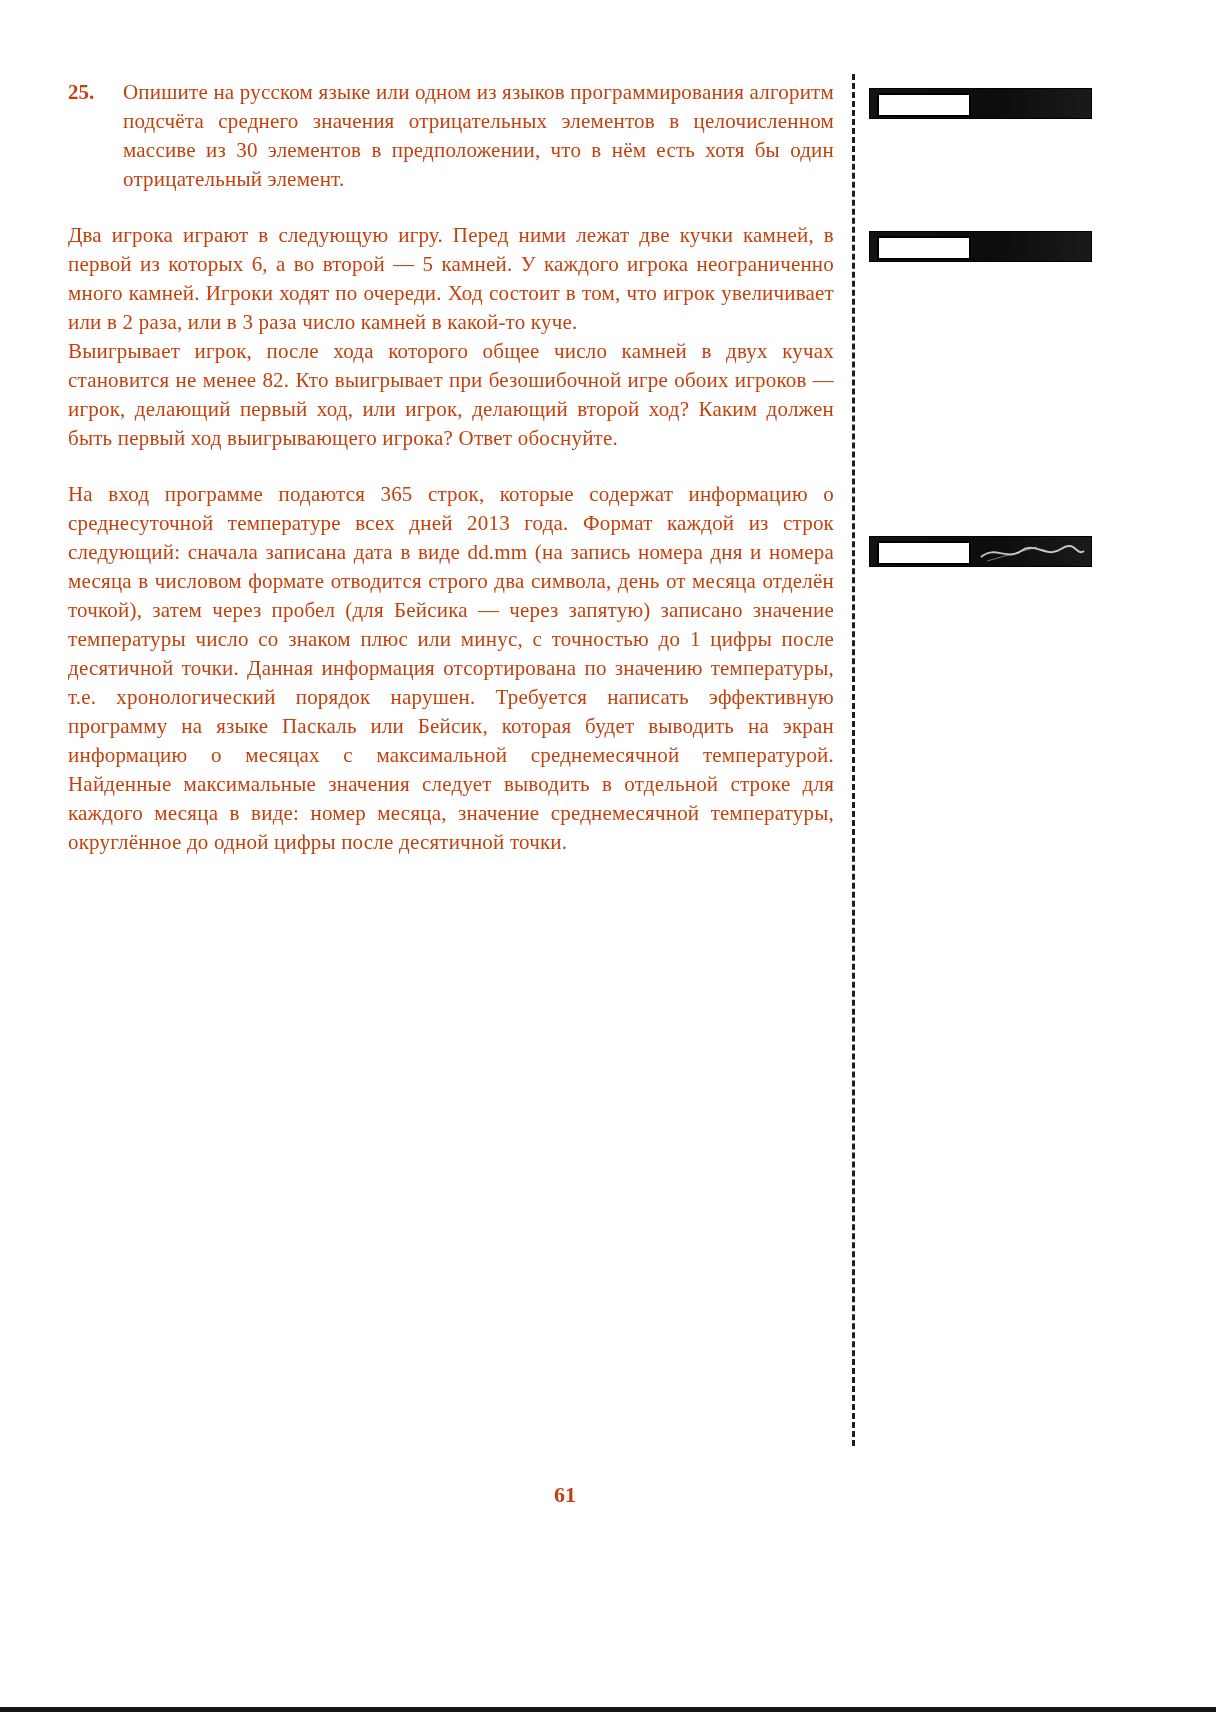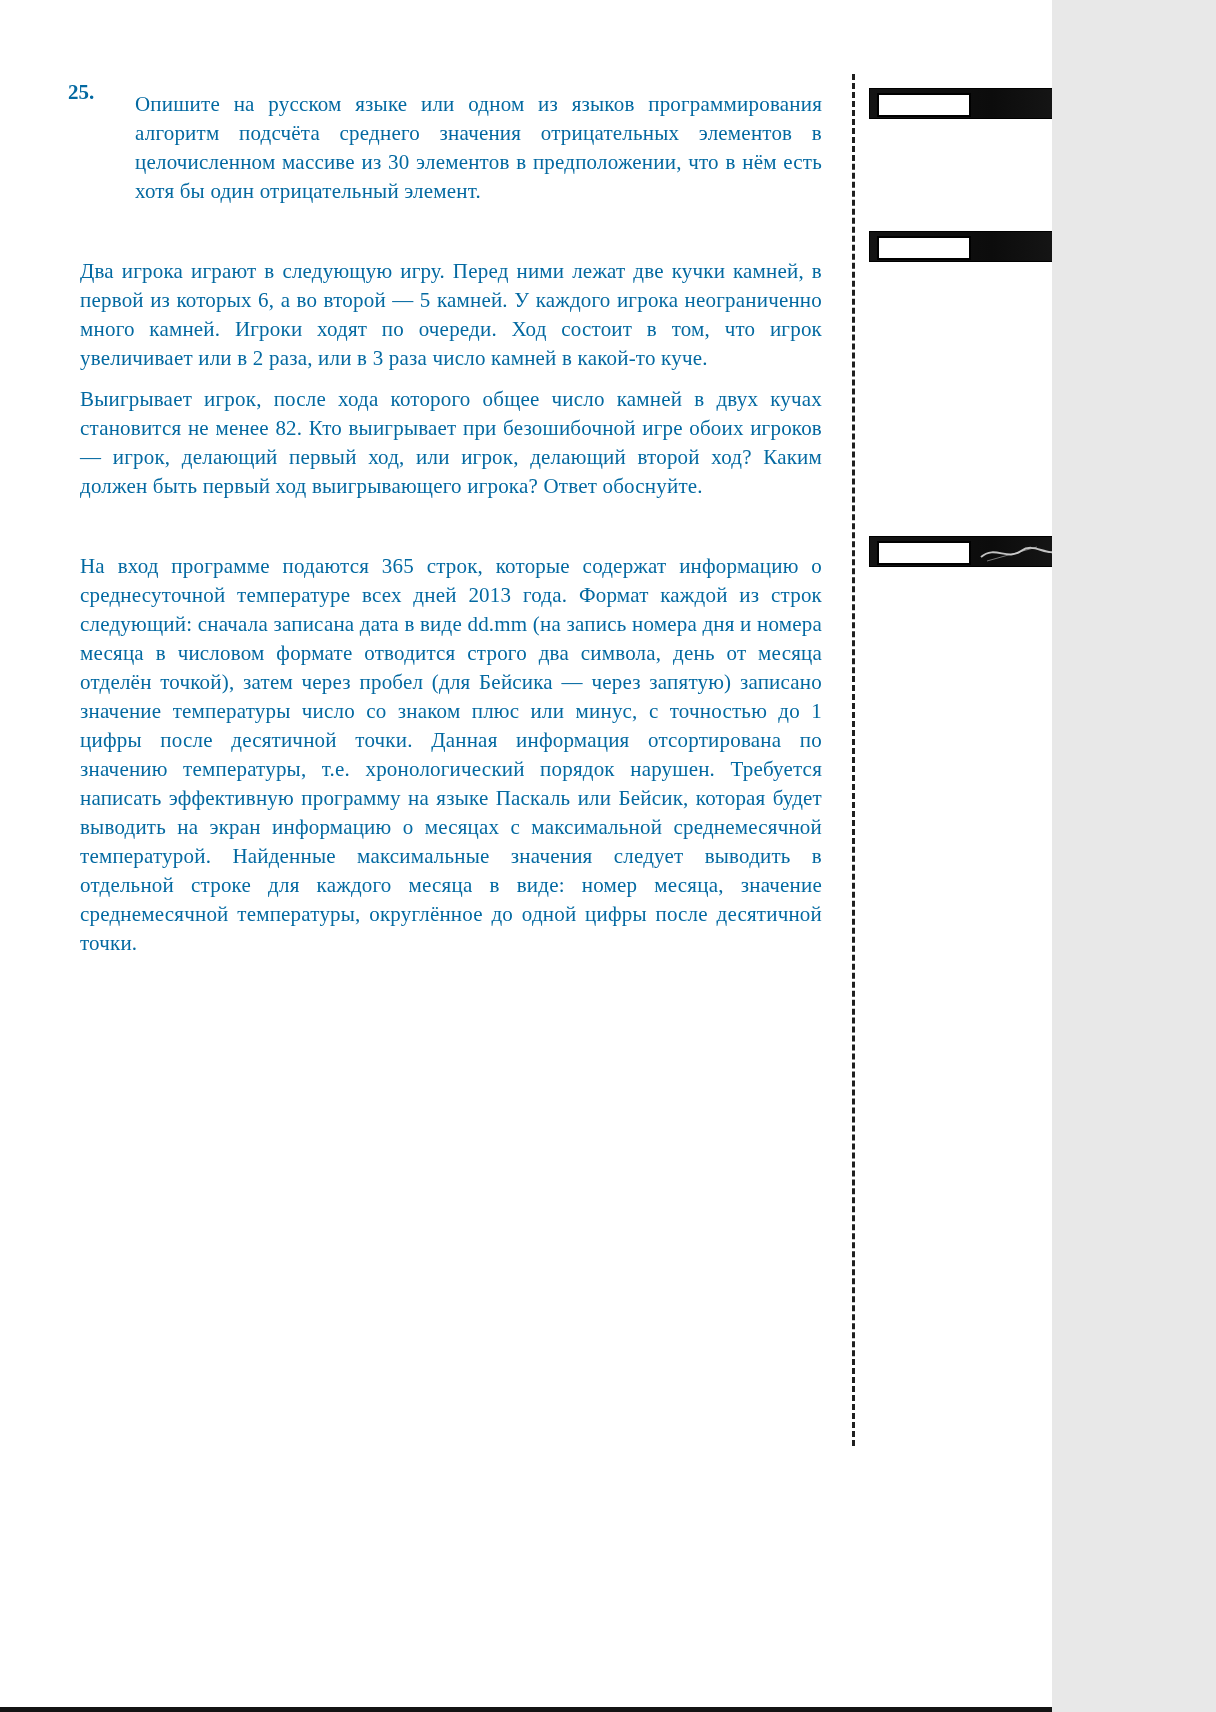--- a/index.html
+++ b/index.html
@@ -2,25 +2,25 @@
 <html lang="ru"><head>
 <meta charset="utf-8">
 <style>
   html, body {
     margin: 0;
     padding: 0;
     background: #e8e8e8;
   }
   .page {
     position: relative;
-    width: 1052px;
+    width: 1216px;
     height: 1712px;
     background: #ffffff;
     font-family: "Liberation Serif", "DejaVu Serif", serif;
-    color: #0369a1;
+    color: #c2410c;
     overflow: hidden;
   }
   
   .text-block {
     position: absolute;
     left: 68px;
     top: 78px;
     width: 766px;
   }
   .problem {
@@ -30,21 +30,21 @@
   .problem .num {
     flex: 0 0 55px;
     font-weight: bold;
     font-size: 21px;
     line-height: 29px;
   }
   .problem .body {
     flex: 1 1 auto;
   }
   .problem .body p {
-    margin: 12px;
+    margin: 0;
     font-size: 21px;
     line-height: 29px;
     text-align: justify;
     text-align-last: left;
     hyphens: auto;
     letter-spacing: 0.2px;
   }
   
   .dashed-line {
     position: absolute;
@@ -142,16 +142,17 @@
   </div>
 
   <div class="answer-box box-27">
     <span class="white-field"></span>
     <svg class="scribble" width="110" height="27" viewBox="0 0 110 27">
       <path d="M4 18 C 18 6, 30 22, 44 12 S 70 20, 84 10 S 100 18, 107 12" fill="none" stroke="#ffffff" stroke-width="2" opacity="0.75"></path>
       <path d="M10 22 L 60 8" fill="none" stroke="#dddddd" stroke-width="1" opacity="0.5"></path>
     </svg>
   </div>
 
+  <div class="page-number">61</div>
 
   <div class="scan-edge-bottom"></div>
 
 </div>
 
 </body></html>

